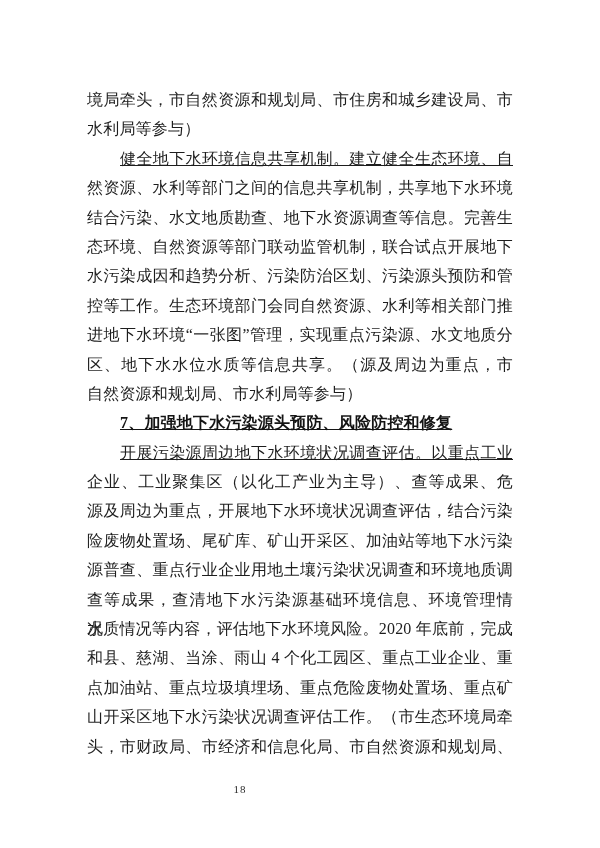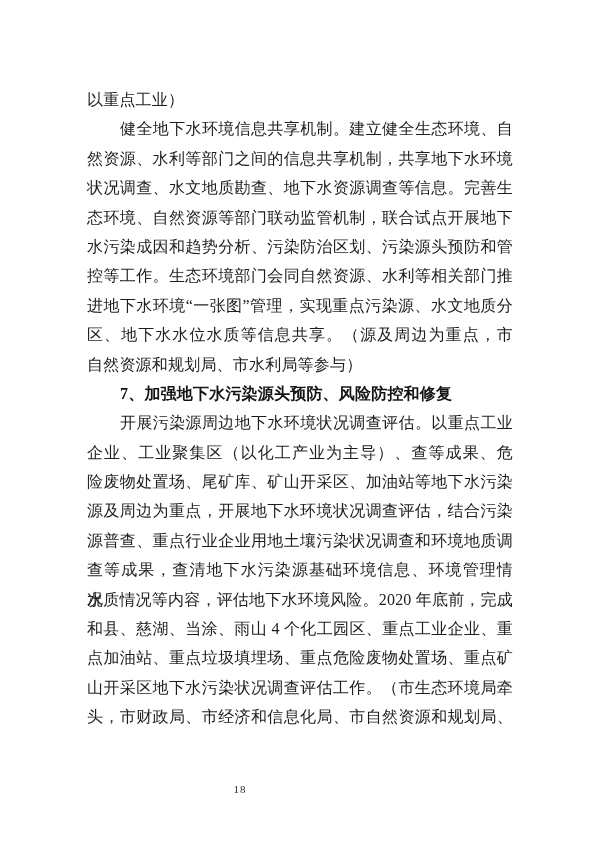--- a/index.html
+++ b/index.html
@@ -30,20 +30,21 @@
     text-align-last: left;
     letter-spacing: 0.2px;
     white-space: normal;
     overflow: visible;
   }
   .line.fill {
     text-align-last: justify;
   }
   .line.indent {
     text-indent: 33px;
+    text-decoration: underline;
   }
   .line.bold {
     font-weight: 700;
     color: #141414;
   }
   .footer {
     position: absolute;
     left: 0;
     top: 783px;
     width: 480px;
@@ -51,35 +52,36 @@
     font-size: 11px;
     letter-spacing: 1px;
     color: #2b2b2b;
   }
 </style>
 </head>
 <body>
 
 <div class="page">
   <div class="content">
-      <div class="line">以重点工业）</div>
+      <div class="line fill">境局牵头，市自然资源和规划局、市住房和城乡建设局、市</div>
+      <div class="line">水利局等参与）</div>
       <div class="line fill indent">健全地下水环境信息共享机制。建立健全生态环境、自</div>
       <div class="line fill">然资源、水利等部门之间的信息共享机制，共享地下水环境</div>
-      <div class="line fill">状况调查、水文地质勘查、地下水资源调查等信息。完善生</div>
+      <div class="line fill">结合污染、水文地质勘查、地下水资源调查等信息。完善生</div>
       <div class="line fill">态环境、自然资源等部门联动监管机制，联合试点开展地下</div>
       <div class="line fill">水污染成因和趋势分析、污染防治区划、污染源头预防和管</div>
       <div class="line fill">控等工作。生态环境部门会同自然资源、水利等相关部门推</div>
       <div class="line fill">进地下水环境“一张图”管理，实现重点污染源、水文地质分</div>
       <div class="line fill">区、地下水水位水质等信息共享。（源及周边为重点，市</div>
       <div class="line">自然资源和规划局、市水利局等参与）</div>
       <div class="line indent bold">7、加强地下水污染源头预防、风险防控和修复</div>
       <div class="line fill indent">开展污染源周边地下水环境状况调查评估。以重点工业</div>
       <div class="line fill">企业、工业聚集区（以化工产业为主导）、查等成果、危</div>
+      <div class="line fill">源及周边为重点，开展地下水环境状况调查评估，结合污染</div>
       <div class="line fill">险废物处置场、尾矿库、矿山开采区、加油站等地下水污染</div>
-      <div class="line fill">源及周边为重点，开展地下水环境状况调查评估，结合污染</div>
       <div class="line fill">源普查、重点行业企业用地土壤污染状况调查和环境地质调</div>
       <div class="line fill">查等成果，查清地下水污染源基础环境信息、环境管理情况、</div>
       <div class="line fill">水质情况等内容，评估地下水环境风险。2020 年底前，完成</div>
       <div class="line fill">和县、慈湖、当涂、雨山 4 个化工园区、重点工业企业、重</div>
       <div class="line fill">点加油站、重点垃圾填埋场、重点危险废物处置场、重点矿</div>
       <div class="line fill">山开采区地下水污染状况调查评估工作。（市生态环境局牵</div>
       <div class="line fill">头，市财政局、市经济和信息化局、市自然资源和规划局、</div>
     </div>
   <div class="footer">18</div>
 </div>

